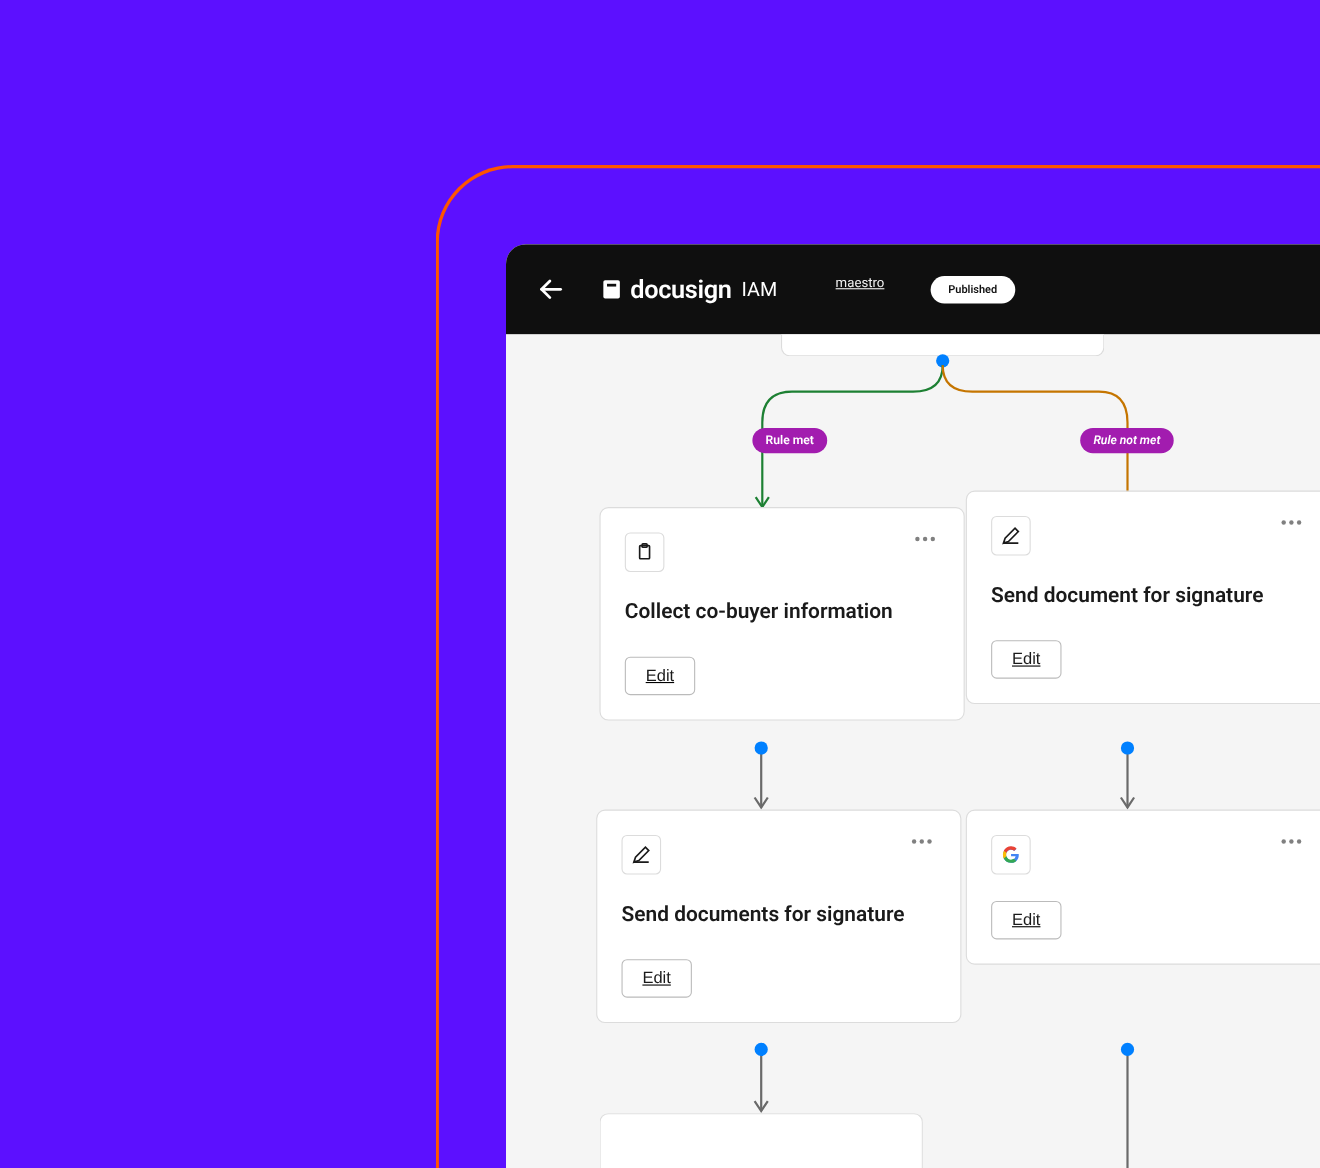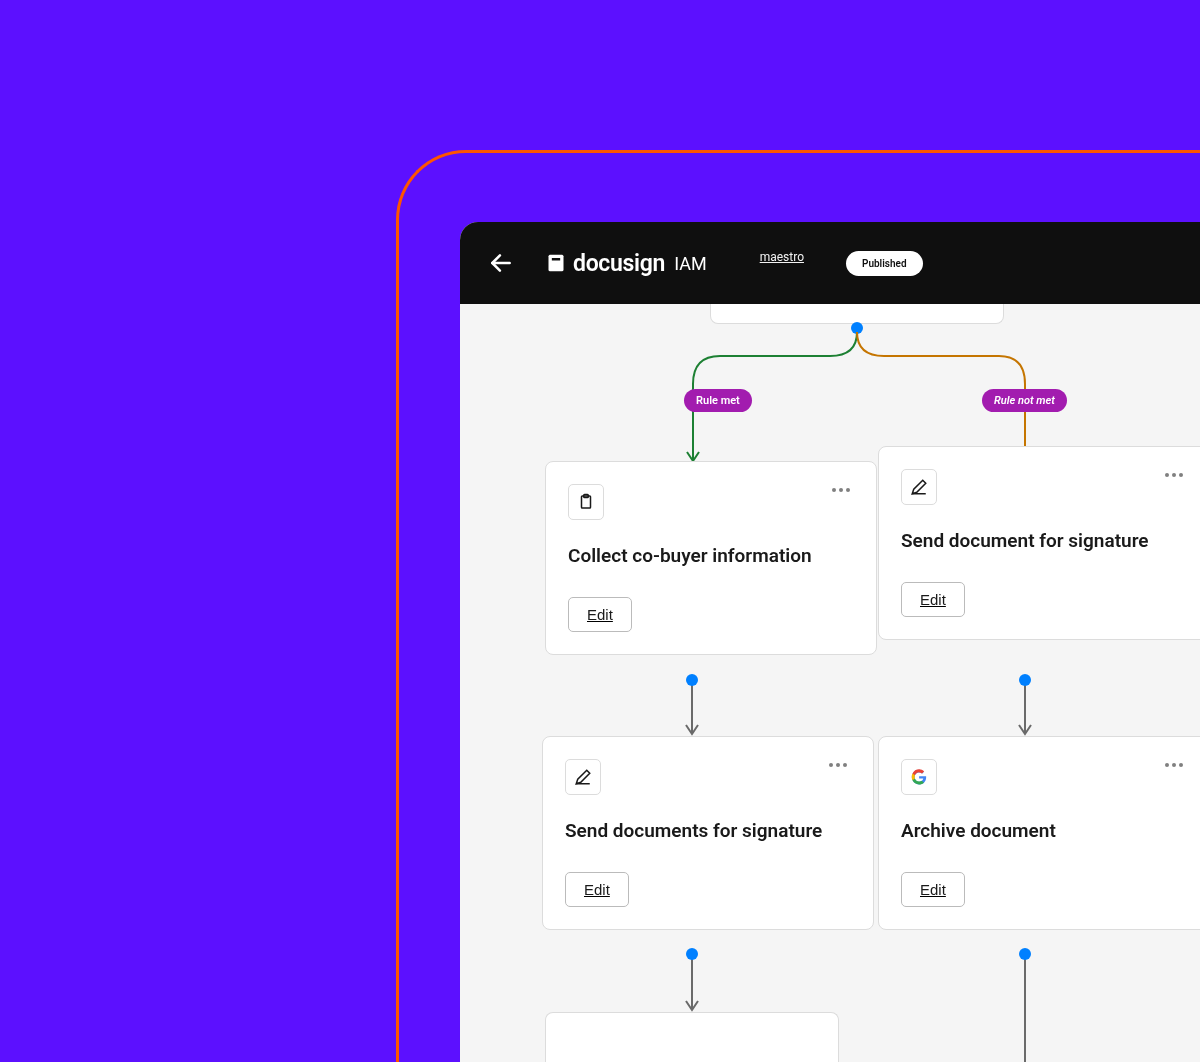--- a/index.html
+++ b/index.html
@@ -354,21 +354,20 @@
             <path fill="#FBBC05" d="M6.57 13.88c-.2-.6-.31-1.24-.31-1.9s.11-1.3.31-1.9V7.49H3.37C2.7 8.83 2.32 10.34 2.32 11.98s.38 3.15 1.05 4.49l3.2-2.59z"></path>
             <path fill="#EA4335" d="M12.17 5.86c1.47 0 2.79.51 3.83 1.5l2.87-2.87C16.99 2.77 14.79 1.8 12.17 1.8 8.3 1.8 4.98 3.99 3.37 7.19l3.2 2.59c.79-2.36 3-4.12 5.6-4.12z"></path>
           </svg>
         </div>
         <div class="more-btn">
             <span></span>
             <span></span>
             <span></span>
           </div>
       </div>
-      <div class="card-title">Archive document</div>
       <div class="card-footer">
         <button class="edit-btn">Edit</button>
       </div>
     </div>
 
     <div class="simple-connector sc-3">
         <div class="conn-dot"></div>
       </div>
     <div class="simple-connector sc-4">
         <div class="conn-dot"></div>

